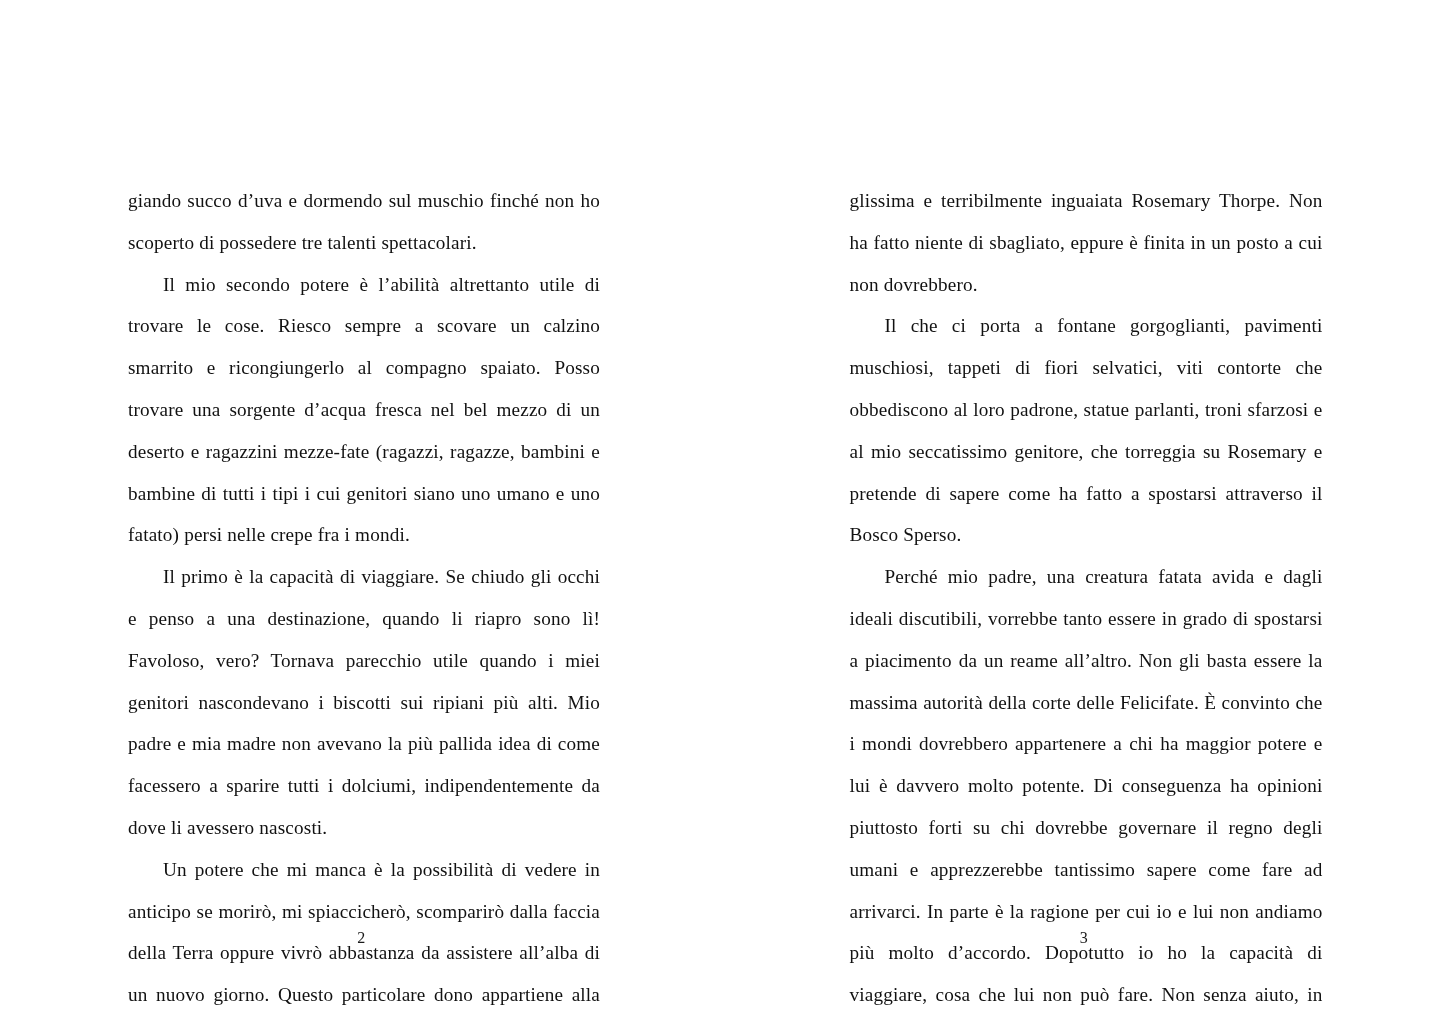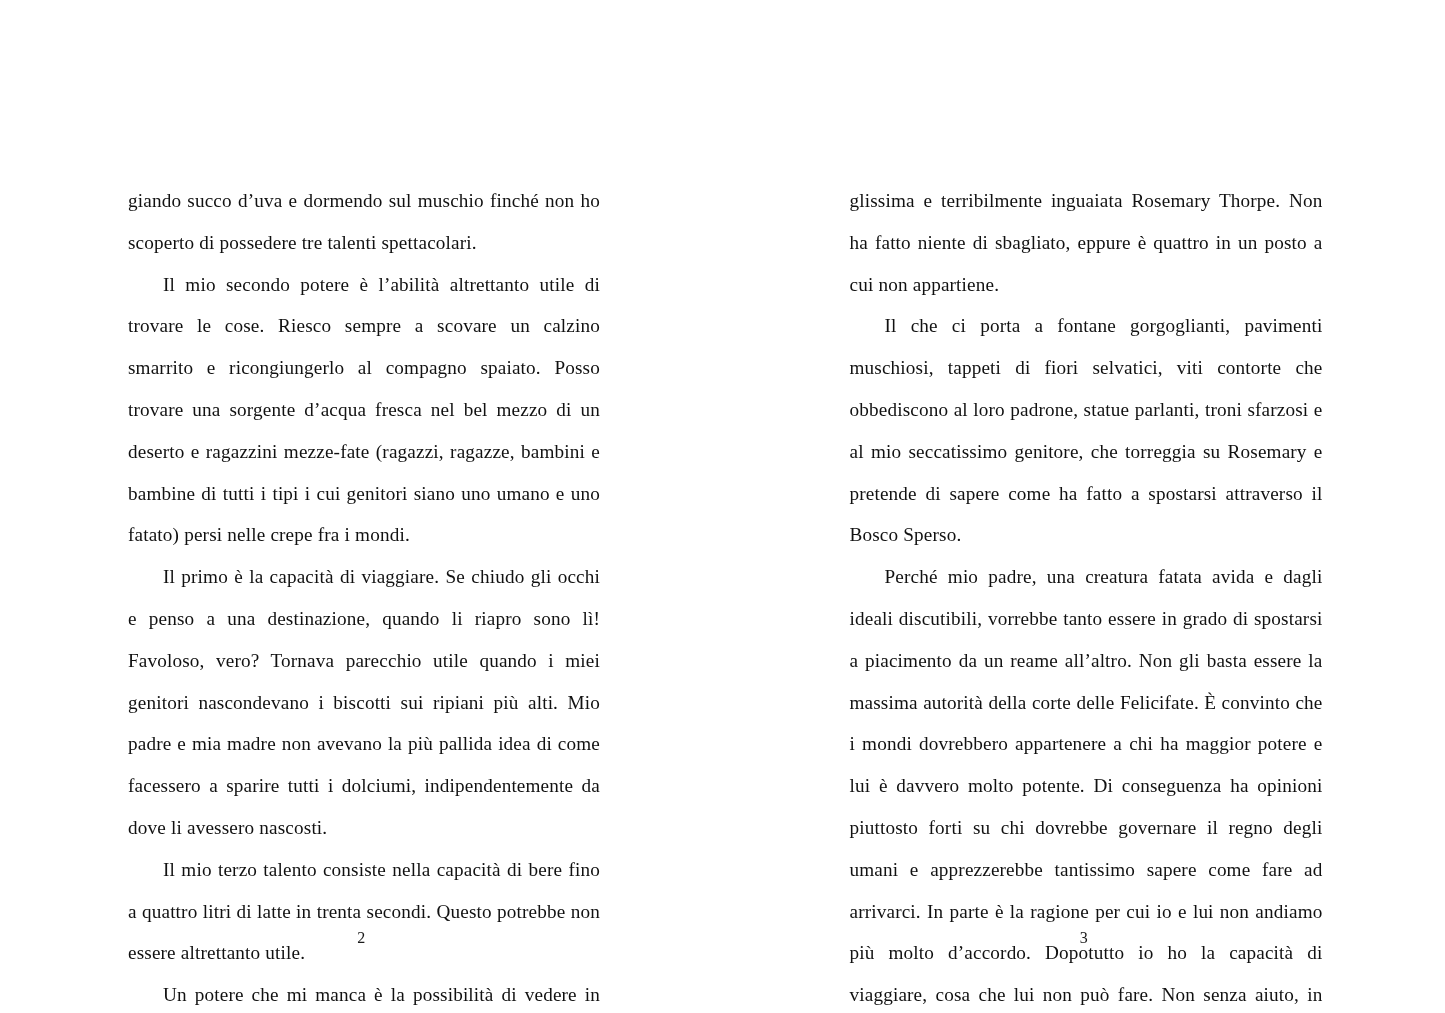--- a/index.html
+++ b/index.html
@@ -75,29 +75,28 @@
 </head>
 <body>
 
 <div class="spread">
 
   <div class="page page-left">
     <div class="textblock">
       <p class="noindent">giando succo d’uva e dormendo sul muschio finché non ho scoperto di possedere tre talenti spettacolari.</p>
       <p>Il mio secondo potere è l’abilità altrettanto utile di trovare le cose. Riesco sempre a scovare un calzino smarrito e ricongiungerlo al compagno spaiato. Posso trovare una sorgente d’acqua fresca nel bel mezzo di un deserto e ragazzini mezze-fate (ragazzi, ragazze, bambini e bambine di tutti i tipi i cui genitori siano uno umano e uno fatato) persi nelle crepe fra i mondi.</p>
       <p>Il primo è la capacità di viaggiare. Se chiudo gli occhi e penso a una destinazione, quando li riapro sono lì! Favoloso, vero? Tornava parecchio utile quando i miei genitori nascondevano i biscotti sui ripiani più alti. Mio padre e mia madre non avevano la più pallida idea di come facessero a sparire tutti i dolciumi, indipendentemente da dove li avessero nascosti.</p>
-      <p>Il mio terzo talento consiste nella capacità di bere fino a quattro litri di latte in trenta secondi. Questo potrebbe non essere altrettanto utile.</p>
       <p>Un potere che mi manca è la possibilità di vedere in anticipo se morirò, mi spiaccicherò, scomparirò dalla faccia della Terra oppure vivrò abbastanza da assistere all’alba di un nuovo giorno. Questo particolare dono appartiene alla sve-</p>
     </div>
     <div class="folio">2</div>
   </div>
 
   <div class="page page-right">
     <div class="textblock">
-      <p class="noindent">glissima e terribilmente inguaiata Rosemary Thorpe. Non ha fatto niente di sbagliato, eppure è quattro in un posto a cui non appartiene.</p>
+      <p class="noindent">glissima e terribilmente inguaiata Rosemary Thorpe. Non ha fatto niente di sbagliato, eppure è finita in un posto a cui non dovrebbero.</p>
       <p>Il che ci porta a fontane gorgoglianti, pavimenti muschiosi, tappeti di fiori selvatici, viti contorte che obbediscono al loro padrone, statue parlanti, troni sfarzosi e al mio seccatissimo genitore, che torreggia su Rosemary e pretende di sapere come ha fatto a spostarsi attraverso il Bosco Sperso.</p>
       <p>Perché mio padre, una creatura fatata avida e dagli ideali discutibili, vorrebbe tanto essere in grado di spostarsi a piacimento da un reame all’altro. Non gli basta essere la massima autorità della corte delle Felicifate. È convinto che i mondi dovrebbero appartenere a chi ha maggior potere e lui è davvero molto potente. Di conseguenza ha opinioni piuttosto forti su chi dovrebbe governare il regno degli umani e apprezzerebbe tantissimo sapere come fare ad arrivarci. In parte è la ragione per cui io e lui non andiamo più molto d’accordo. Dopotutto io ho la capacità di viaggiare, cosa che lui non può fare. Non senza aiuto, in ogni caso.</p>
 
     </div>
     <div class="folio">3</div>
   </div>
 
 </div>
 
 </body></html>

